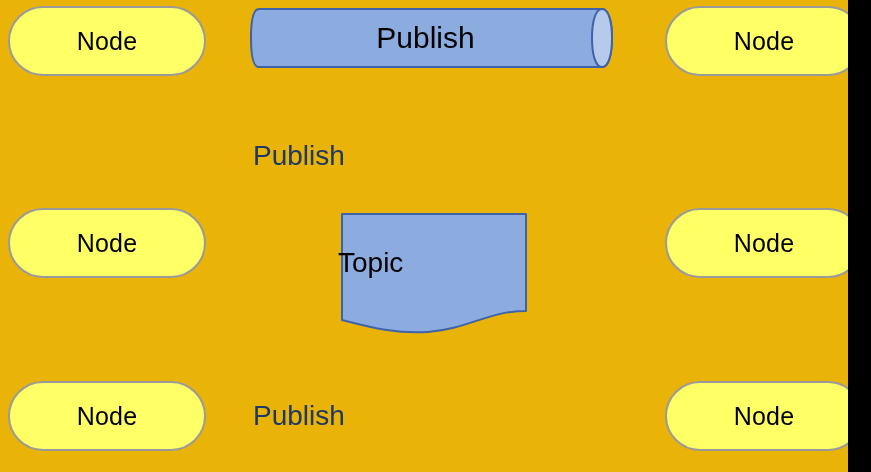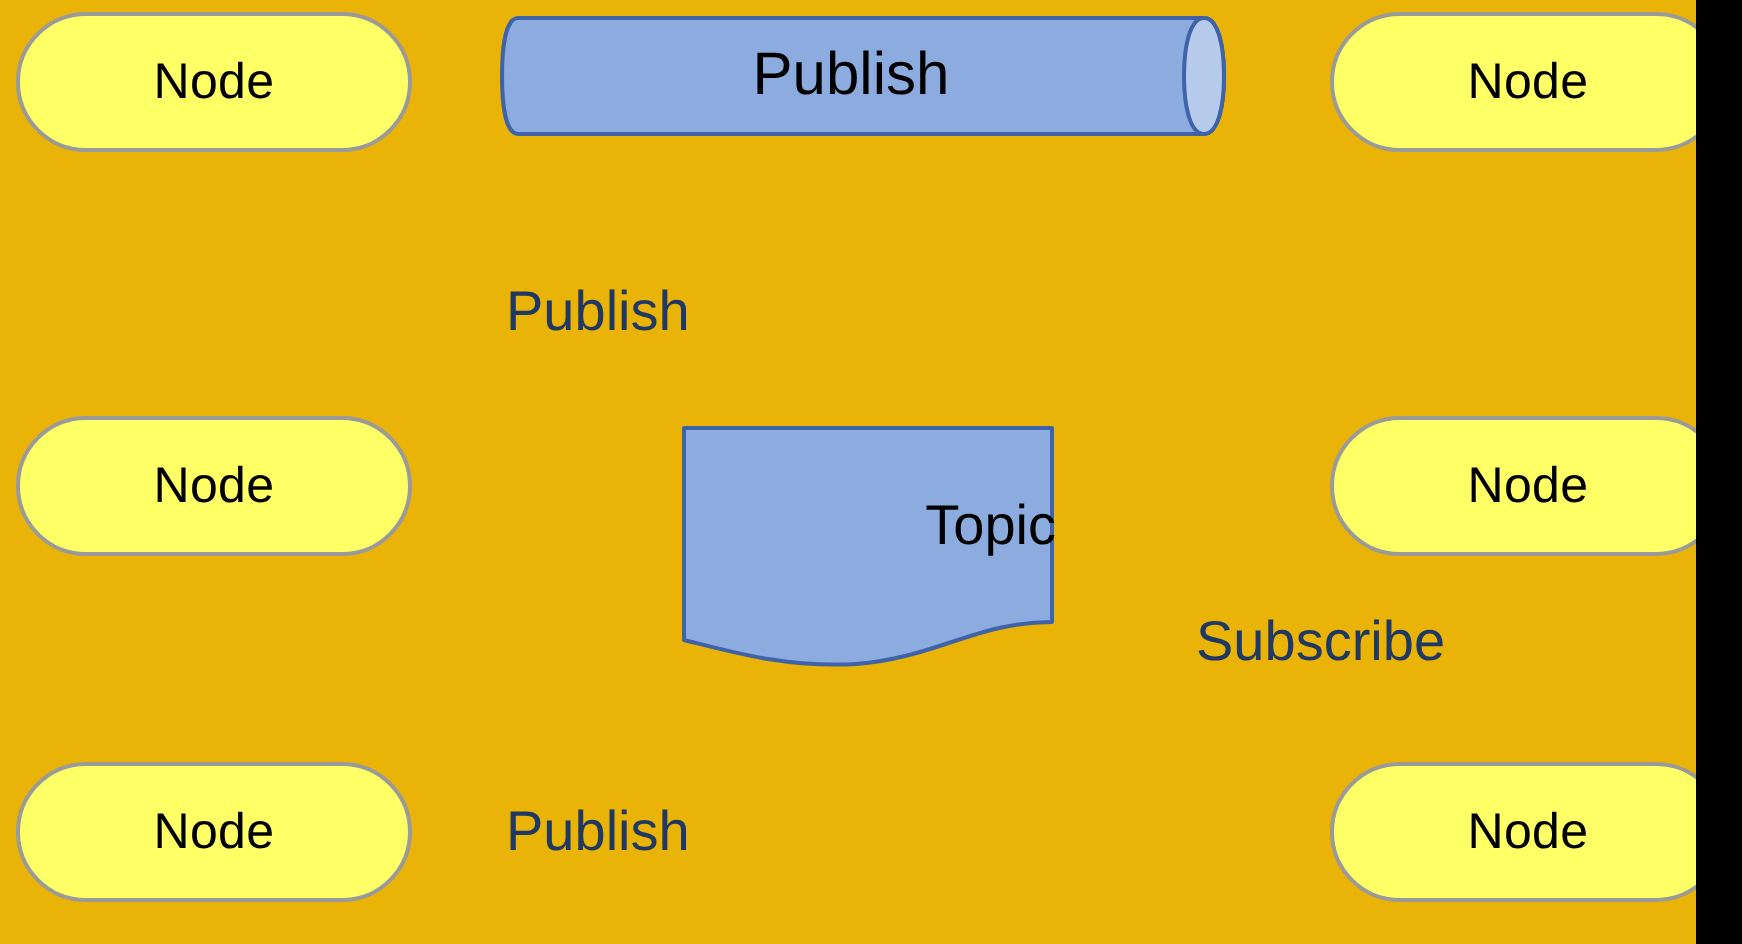--- a/index.html
+++ b/index.html
@@ -70,21 +70,21 @@
     overflow: visible;
   }
   .topic .topic-label {
     position: absolute;
     left: 0;
     top: 0;
     width: 100%;
     height: 100%;
     display: flex;
     align-items: center;
-    justify-content: flex-end;
+    justify-content: flex-start;
     color: #000000;
     font-size: 28px;
     line-height: 1;
     padding-bottom: 20px;
     box-sizing: border-box;
     pointer-events: none;
   }
 
   
   .edge-label {
@@ -139,23 +139,20 @@
     </svg>
     <div class="topic-label">
       <span>Topic</span>
     </div>
   </div>
 
   <div class="node" style="left:665px; top:208px; width:198px; height:70px;">
     <span class="node-label">Node</span>
   </div>
 
-  <div class="edge-label" style="left:598px; top:307px;">
-    <span>Subscribe</span>
-  </div>
 
   <div class="node" style="left:8px; top:381px; width:198px; height:70px;">
     <span class="node-label">Node</span>
   </div>
 
   <div class="edge-label" style="left:253px; top:402px;">
     <span>Publish</span>
   </div>
 
   <div class="node" style="left:665px; top:381px; width:198px; height:70px;">

